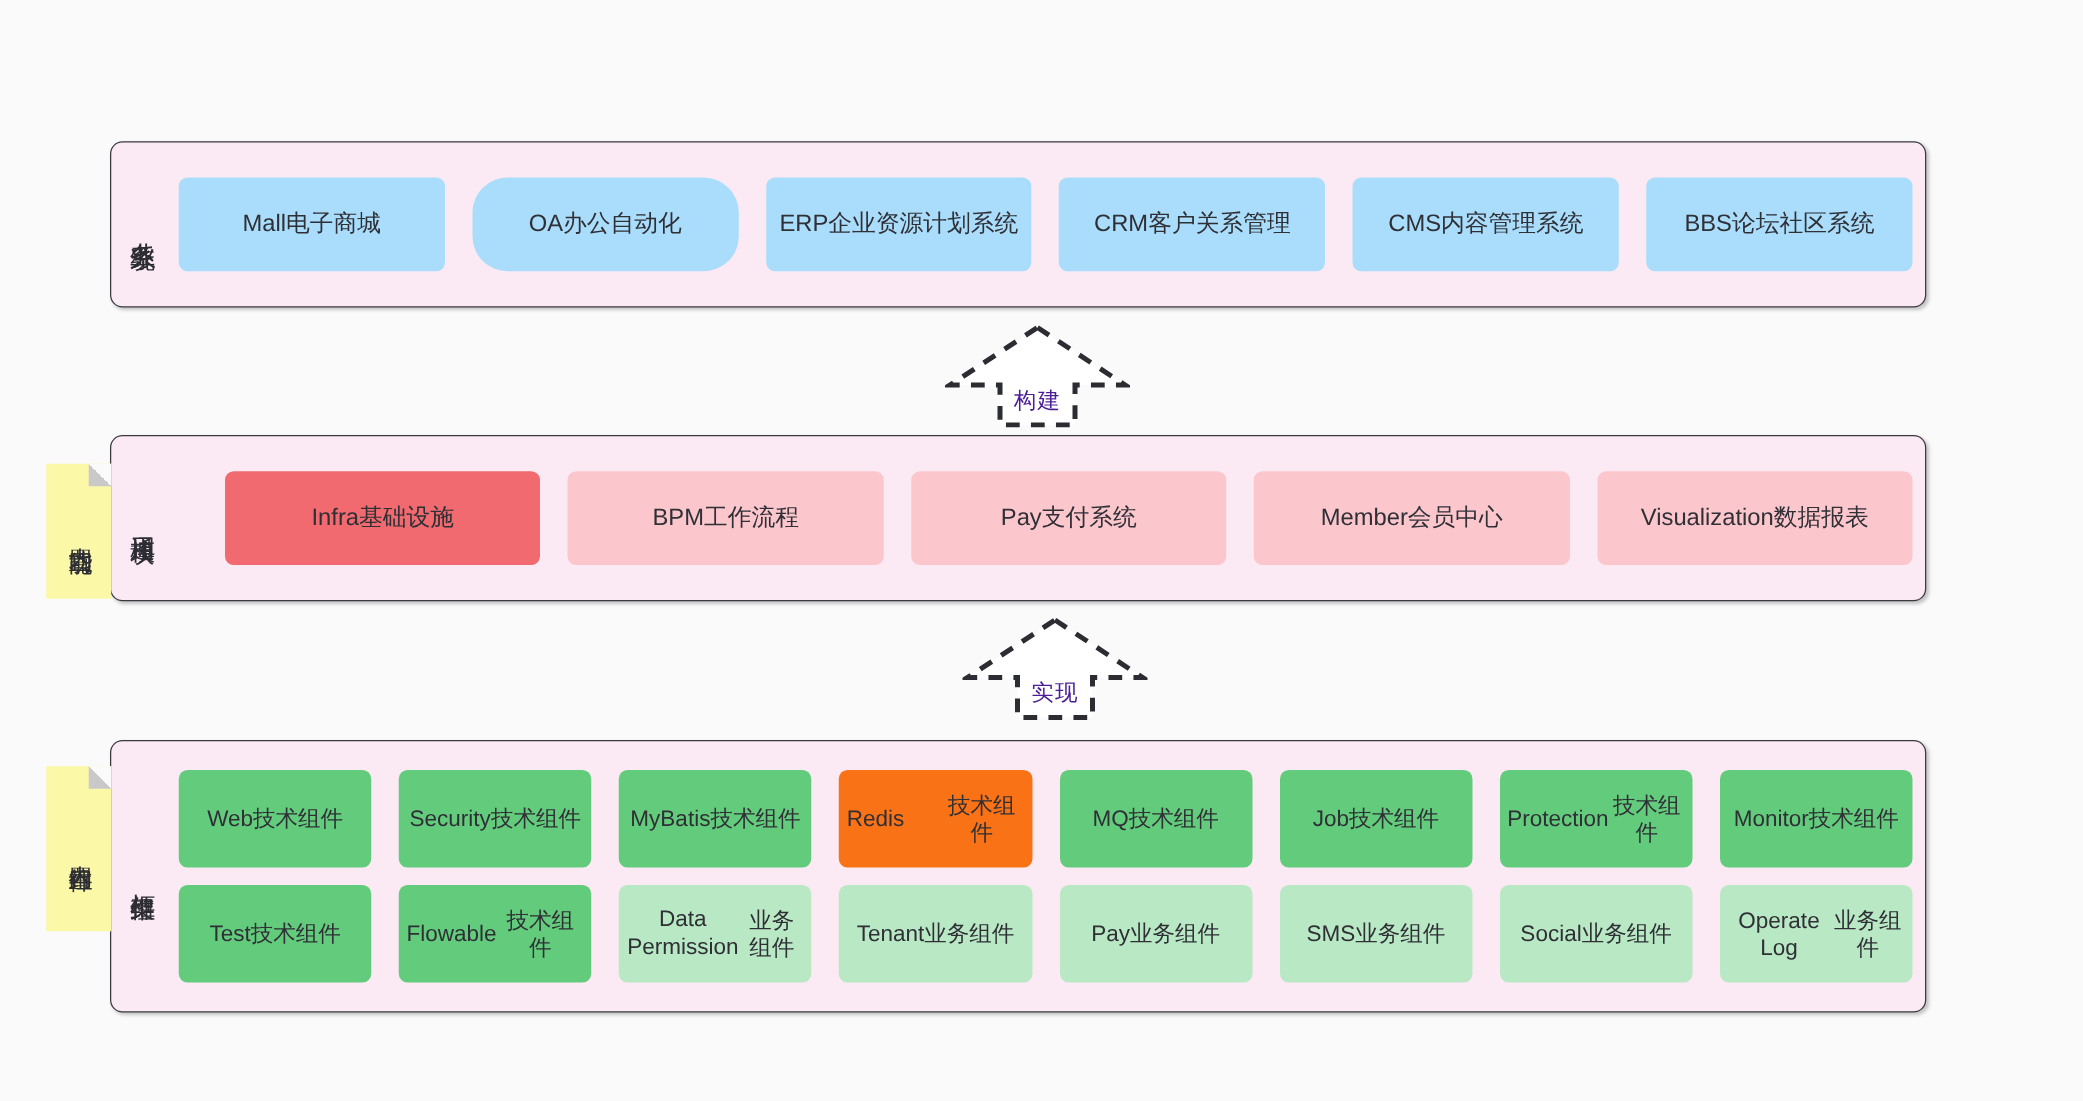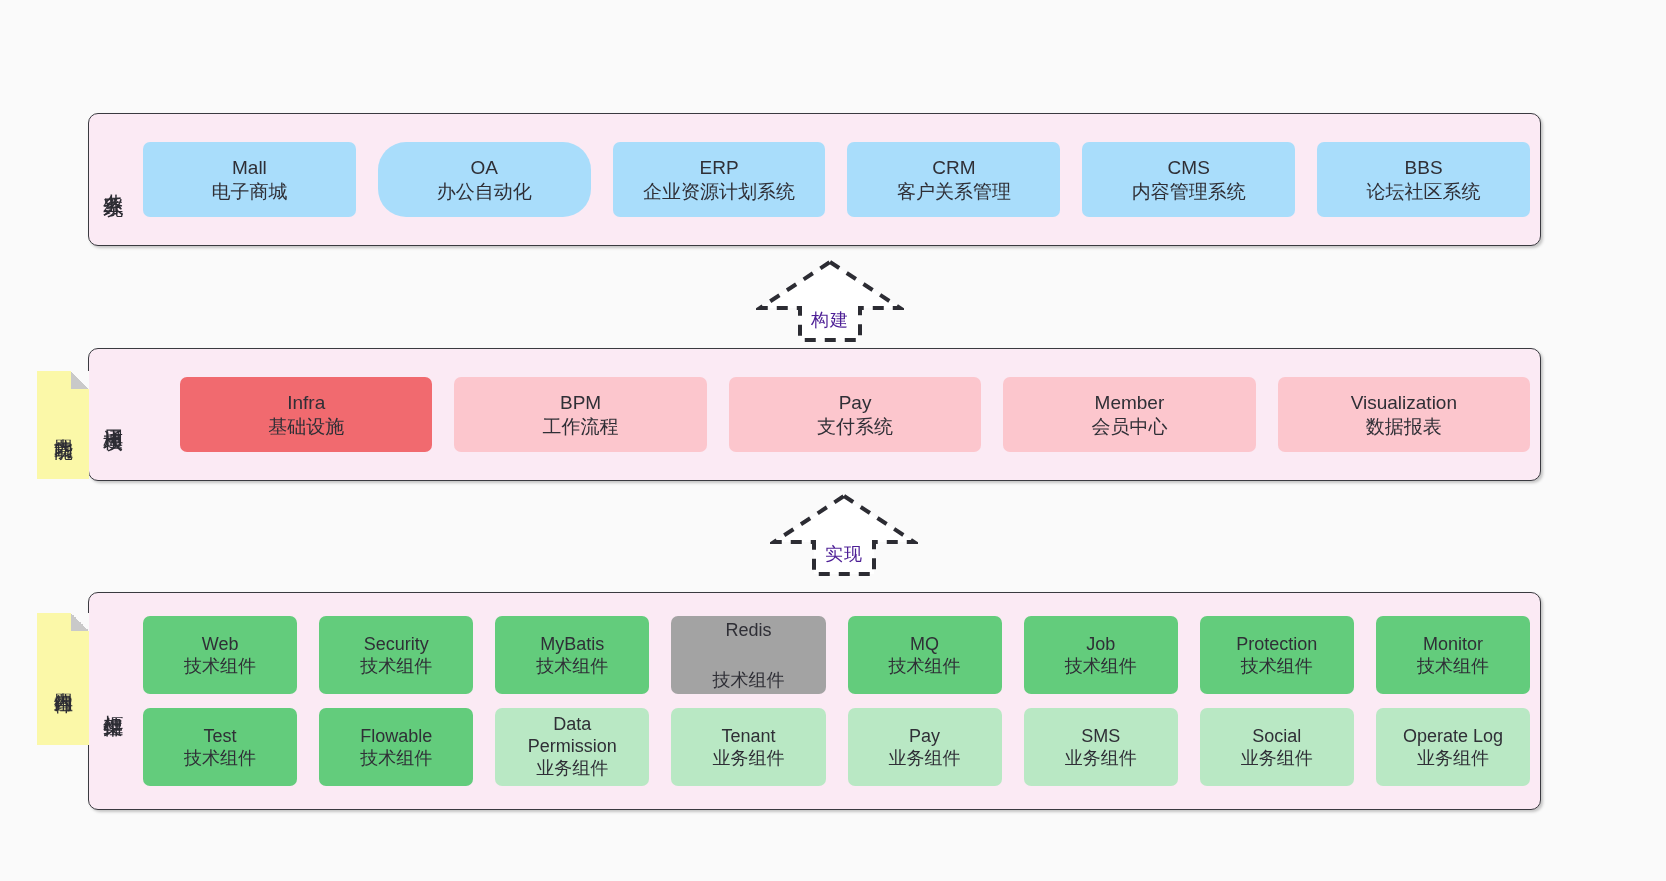--- a/index.html
+++ b/index.html
@@ -58,21 +58,21 @@
   }
   .row {
     display: flex;
     gap: 22px;
     align-items: stretch;
   }
   .cell {
     flex: 1 1 0;
     border-radius: 7px;
     display: flex;
-    flex-direction: column;
+    flex-direction: row;
     align-items: center;
     justify-content: center;
     text-align: center;
     line-height: 1.24;
     font-size: 19px;
     color: #2f2f36;
     box-sizing: border-box;
     padding: 4px 6px;
   }
   .cell .en { display: block; }
@@ -262,21 +262,21 @@
           <span class="cn">技术组件</span>
         </div>
         <div class="cell cell-green-strong" style="background: rgb(99, 204, 124);">
           <span class="en">Security</span>
           <span class="cn">技术组件</span>
         </div>
         <div class="cell cell-green-strong" style="background: rgb(99, 204, 124);">
           <span class="en">MyBatis</span>
           <span class="cn">技术组件</span>
         </div>
-        <div class="cell cell-green-strong" style="background: #a3a3a3; gap: 28px;">
+        <div class="cell cell-green-strong" style="background: #f97316; gap: 28px;">
           <span class="en">Redis</span>
           <span class="cn">技术组件</span>
         </div>
         <div class="cell cell-green-strong" style="background: rgb(99, 204, 124);">
           <span class="en">MQ</span>
           <span class="cn">技术组件</span>
         </div>
         <div class="cell cell-green-strong" style="background: rgb(99, 204, 124);">
           <span class="en">Job</span>
           <span class="cn">技术组件</span>

